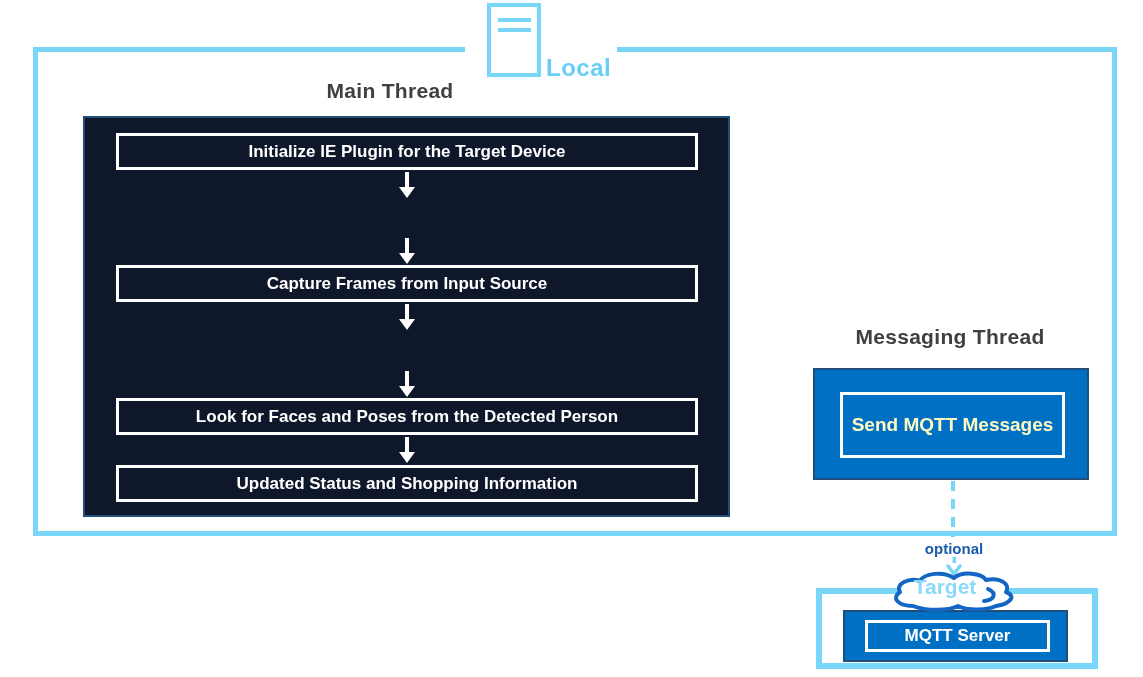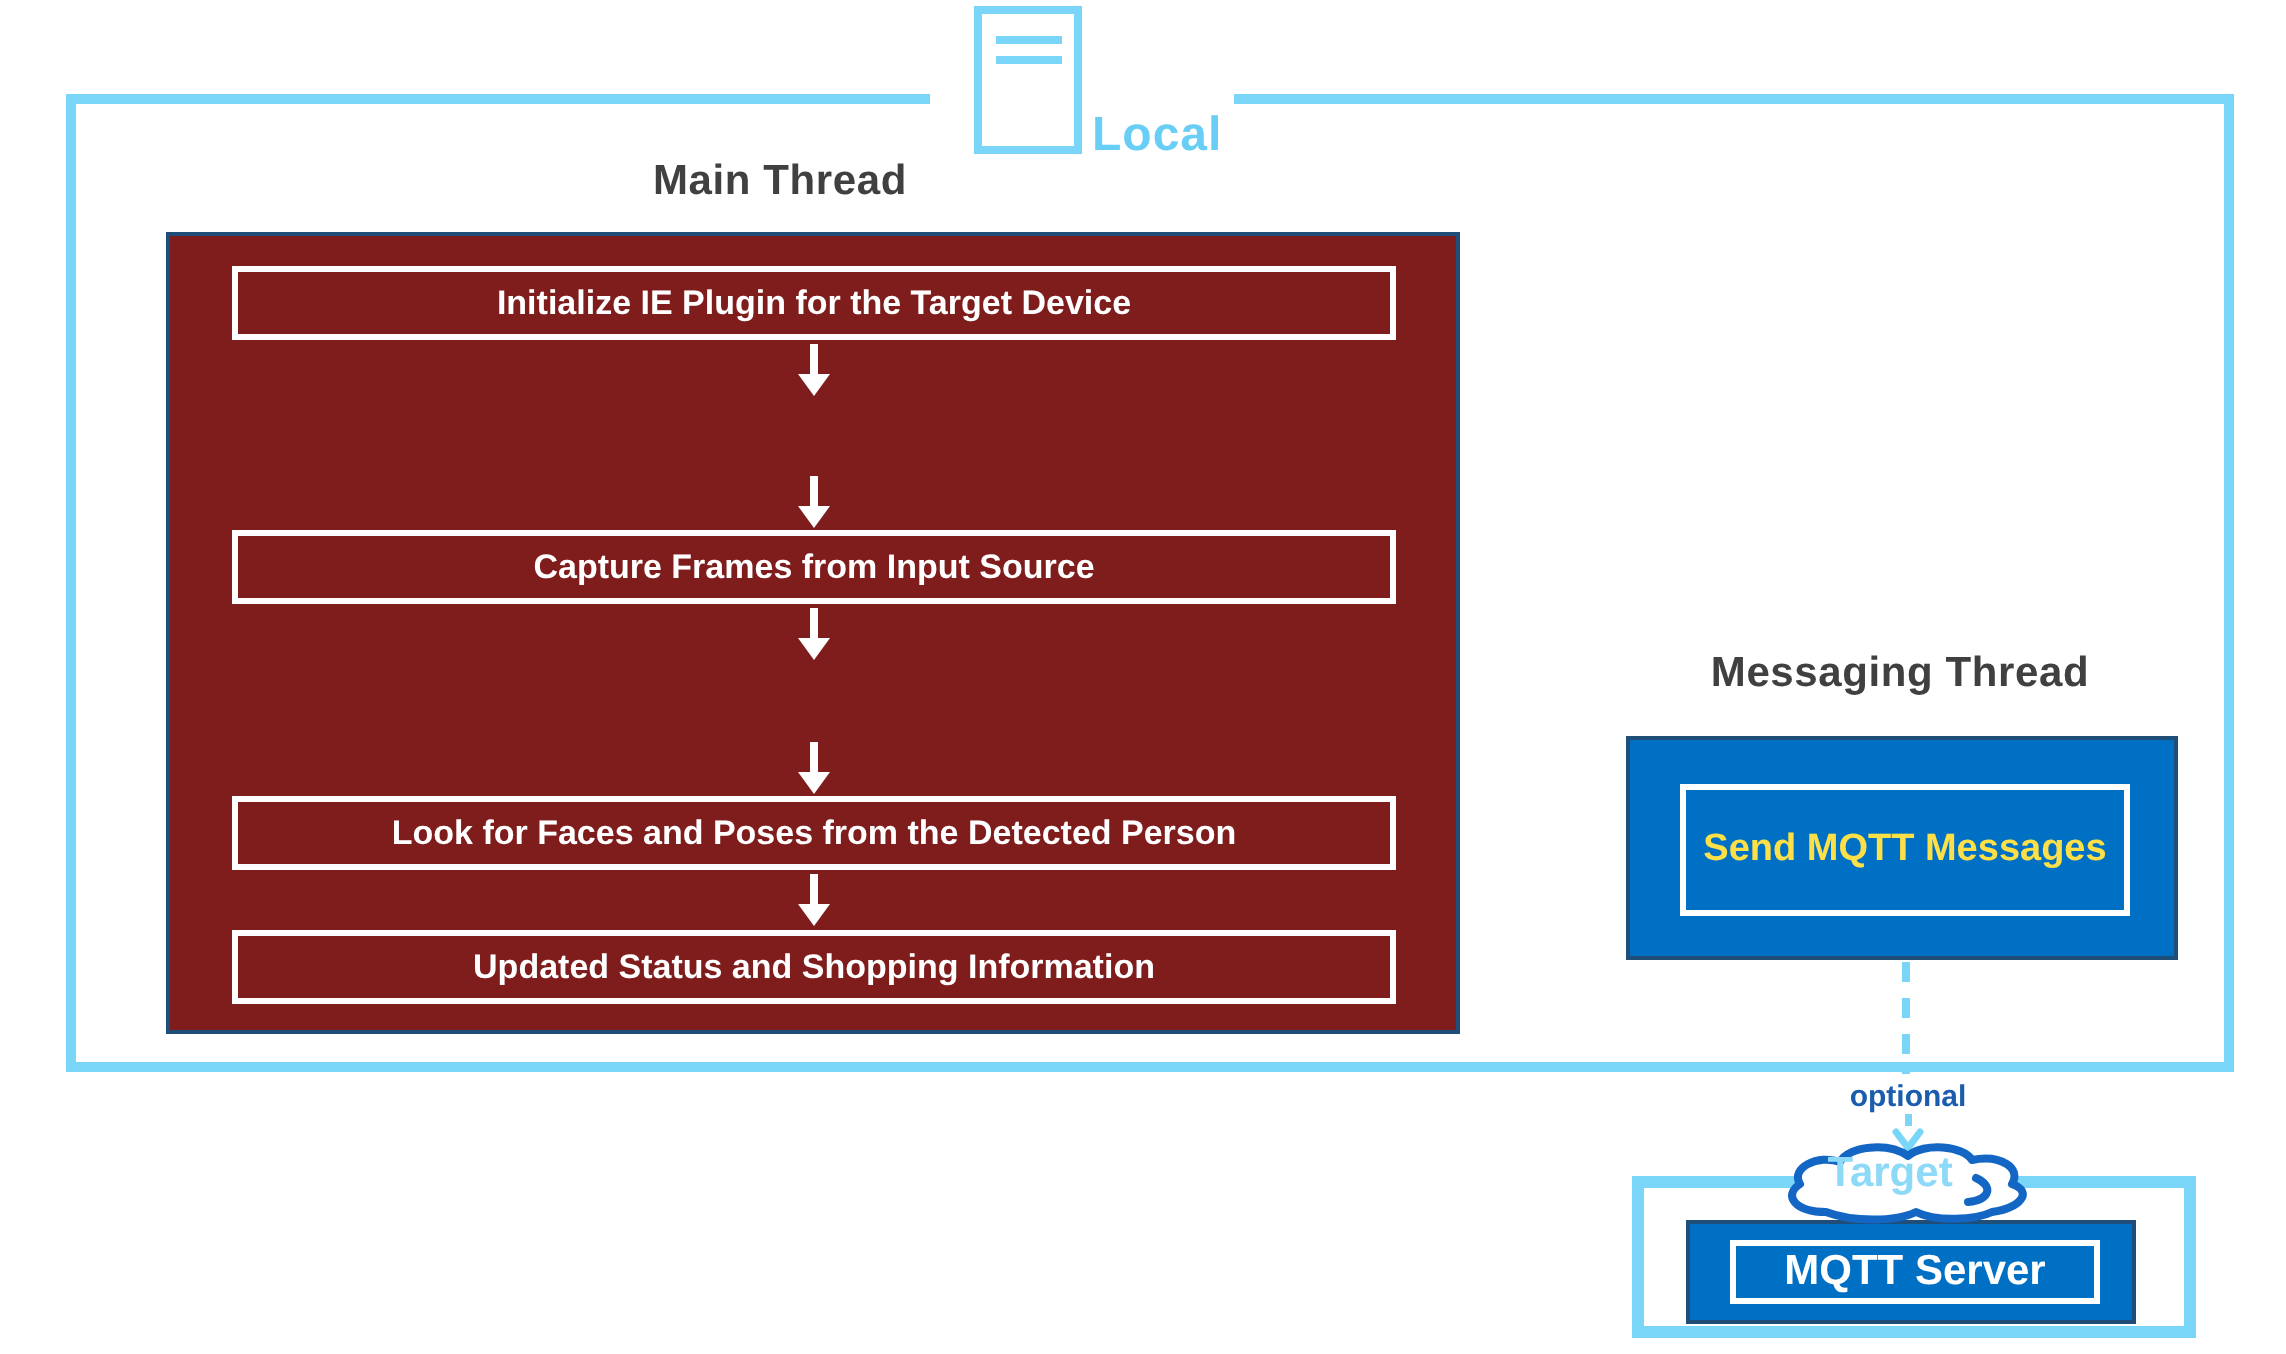--- a/index.html
+++ b/index.html
@@ -21,62 +21,62 @@
   .local-label { position:absolute; left:546px; top:34px; font-size:24px; font-weight:bold;
                  color:#69CEF5; z-index:3; letter-spacing:0.5px;margin-top:20px; }
 
   .thread-title { position:absolute; font-size:21px; font-weight:bold; color:#404040;
                   text-align:center; letter-spacing:0.3px; }
   .main-thread-title { left:240px; top:79px; width:300px; }
   .msg-thread-title  { left:830px; top:325px; width:240px; }
 
   
   .main-panel { position:absolute; left:83px; top:116px; width:647px; height:401px;
-                background:#7f1d1d; border:2px solid #1F4E79; box-sizing:border-box; }
+                background:#0f172a; border:2px solid #1F4E79; box-sizing:border-box; }
   .flow-step  { position:absolute; left:31px; width:582px; height:37px;
                 border:3px solid #ffffff; box-sizing:border-box;
                 display:flex; align-items:center; justify-content:center;
                 color:#ffffff; font-size:17px; font-weight:bold; text-align:center; }
   .fs0 { top:15px; } .fs1 { top:81px; } .fs2 { top:147px; }
   .fs3 { top:214px; } .fs4 { top:280px; } .fs5 { top:347px; }
 
   .flow-arrow { position:absolute; left:314px; width:16px; height:26px; }
   .fa0 { top:54px; } .fa1 { top:120px; } .fa2 { top:186px; } .fa3 { top:253px; } .fa4 { top:319px; }
   .flow-arrow .stem { position:absolute; left:6px; top:0; width:4px; height:15px; background:#ffffff; }
   .flow-arrow .head { position:absolute; left:0; top:15px; width:0; height:0;
                       border-left:8px solid transparent; border-right:8px solid transparent;
                       border-top:11px solid #ffffff; }
 
   
   .msg-box   { position:absolute; left:813px; top:368px; width:276px; height:112px;
                background:#0070C5; border:2px solid #1F4E79; box-sizing:border-box; }
   .msg-inner { position:absolute; left:25px; top:22px; width:225px; height:66px;
                border:3px solid #ffffff; box-sizing:border-box;
                display:flex; flex-direction:column; align-items:center; justify-content:center;
-               color:#fde047; font-size:19px; font-weight:bold; line-height:1.35; text-align:center; }
+               color:#fef9c3; font-size:19px; font-weight:bold; line-height:1.35; text-align:center; }
 
   
   .dashed-line { position:absolute; left:951px; top:481px; width:4px; height:56px;
                  background:repeating-linear-gradient(to bottom, #7AD6F8 0 10px, transparent 10px 18px); }
   .optional-label { position:absolute; left:904px; top:540px; width:100px; text-align:center;
                     color:#1A5CAD; font-size:15px; font-weight:bold; }
   .dash-arrow { position:absolute; left:946px; top:557px; width:16px; height:20px; }
 
   
   .cloud-shape { position:absolute; left:888px; top:570px; width:130px; height:42px; z-index:4; }
   .cloud-label { position:absolute; left:905px; top:575px; width:80px; text-align:center;
                  color:#8CD9F8; font-size:21px; font-weight:bold; z-index:5; }
   .cloud-box  { position:absolute; left:816px; top:588px; width:282px; height:81px;
                 border:6px solid #7AD6F8; box-sizing:border-box; background:#ffffff; }
   .mqtt-box   { position:absolute; left:843px; top:610px; width:225px; height:52px;
                 background:#0070C5; border:2px solid #1F4E79; box-sizing:border-box; z-index:3; }
   .mqtt-inner { position:absolute; left:20px; top:8px; width:185px; height:32px;
                 border:3px solid #ffffff; box-sizing:border-box;
                 display:flex; align-items:center; justify-content:center;
-                color:#ffffff; font-size:21px; font-weight:bold; }
+                color:#ffffff; font-size:17px; font-weight:bold; }
 </style>
 </head>
 <body>
 
 <div class="canvas">
 
   <div class="outer-box"></div>
   <div class="top-gap"></div>
 
   <div class="doc-icon">

